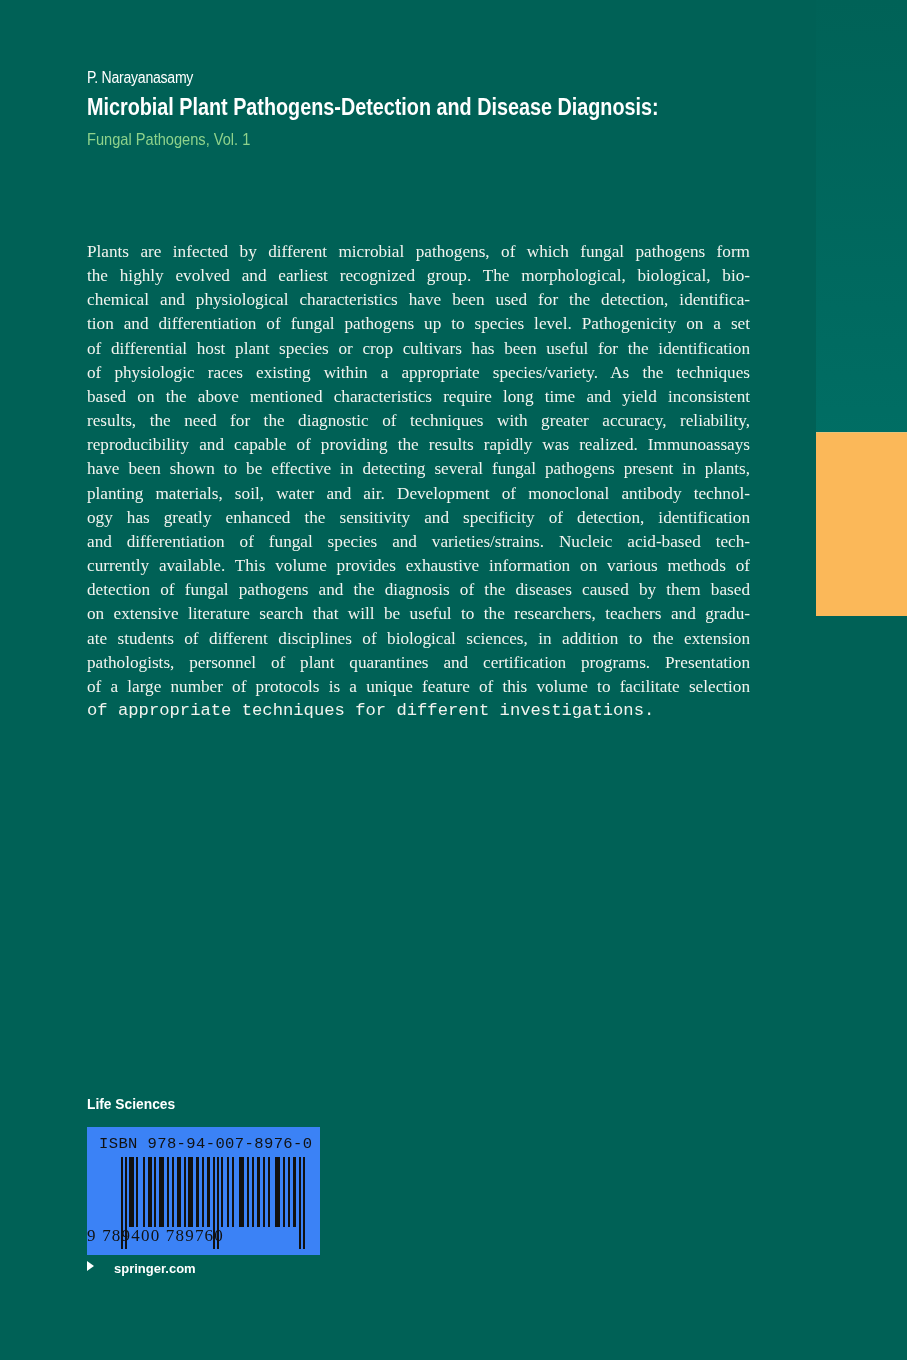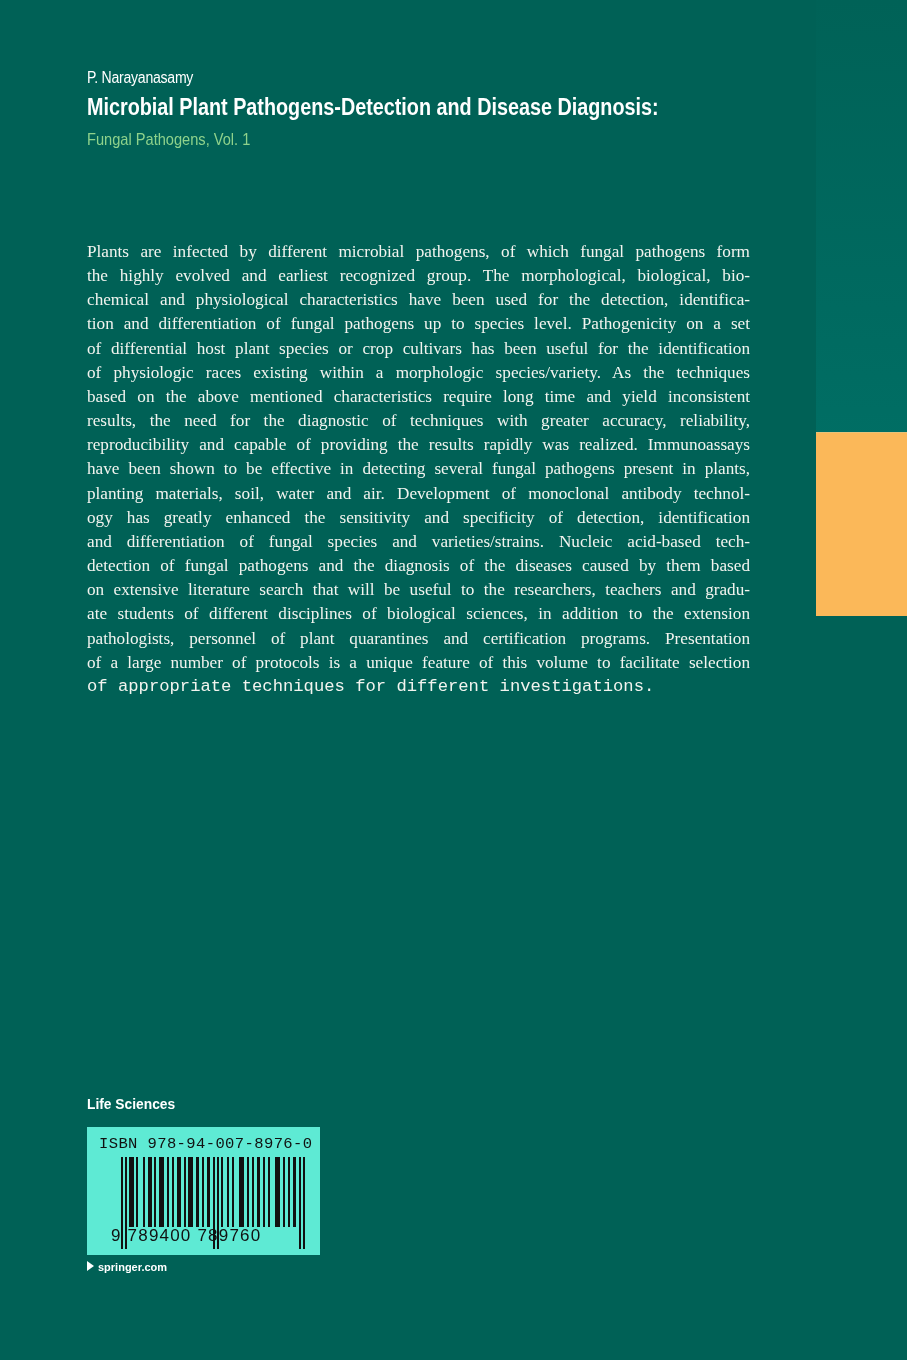--- a/index.html
+++ b/index.html
@@ -42,40 +42,40 @@
     }
     .blurb .line { display: block; white-space: nowrap; text-align-last: justify; text-align: justify; }
     .blurb .line.last { text-align-last: left; font-family: Liberation Mono, monospace; }
     .category {
       position: absolute; left: 87px; top: 1095px;
       color: #ffffff; font-size: 15px; font-weight: bold;
       transform: scaleX(0.92); transform-origin: left top;
     }
     .isbn-box {
       position: absolute; left: 87px; top: 1127px; width: 233px; height: 128px;
-      background: #5eead4;
+      background: #3b82f6;
     }
     .isbn-text {
       position: absolute; left: 12px; top: 8px;
       font-family: "Liberation Mono", monospace; font-size: 15.5px; color: #111;
       letter-spacing: 0.4px;
     }
     .barcode {
       position: absolute; left: 34px; top: 30px; width: 190px; height: 92px;
     }
     .barcode-digits {
-      position: absolute; left: 24px; top: 99px;
-      font-family: Liberation Sans, sans-serif; font-size: 17px; color: #111;
+      position: absolute; left: 0; top: 99px;
+      font-family: Liberation Serif, serif; font-size: 17px; color: #111;
       letter-spacing: 1.2px; white-space: pre;
       background: transparent;
     }
     .springer {
       position: absolute; left: 87px; top: 1261px;
-      color: #ffffff; font-size: 11px; font-weight: bold;
-      display: flex; align-items: flex-start; gap: 4px;
+      color: #ffffff; font-size: 13px; font-weight: bold;
+      display: flex; align-items: flex-start; gap: 20px;
     }
     .springer .tri {
       width: 0; height: 0; border-left: 7px solid #fff;
       border-top: 5px solid transparent; border-bottom: 5px solid transparent;
     }
   </style>
 </head>
 <body>
 
 <div class="side-strip"></div>
@@ -84,28 +84,29 @@
 <div class="author">P. Narayanasamy</div>
 <div class="title">Microbial Plant Pathogens-Detection and Disease Diagnosis:</div>
 <div class="subtitle">Fungal Pathogens, Vol. 1</div>
 
 <div class="blurb">
   <span class="line">Plants are infected by different microbial pathogens, of which fungal pathogens form</span>
   <span class="line">the highly evolved and earliest recognized group. The morphological, biological, bio-</span>
   <span class="line">chemical and physiological characteristics have been used for the detection, identifica-</span>
   <span class="line">tion and differentiation of fungal pathogens up to species level. Pathogenicity on a set</span>
   <span class="line">of differential host plant species or crop cultivars has been useful for the identification</span>
-  <span class="line">of physiologic races existing within a morphologic species/variety. As the techniques</span>
+  <span class="line">of physiologic races existing within a appropriate species/variety. As the techniques</span>
   <span class="line">based on the above mentioned characteristics require long time and yield inconsistent</span>
   <span class="line">results, the need for the diagnostic of techniques with greater accuracy, reliability,</span>
   <span class="line">reproducibility and capable of providing the results rapidly was realized. Immunoassays</span>
   <span class="line">have been shown to be effective in detecting several fungal pathogens present in plants,</span>
   <span class="line">planting materials, soil, water and air. Development of monoclonal antibody technol-</span>
   <span class="line">ogy has greatly enhanced the sensitivity and specificity of detection, identification</span>
   <span class="line">and differentiation of fungal species and varieties/strains. Nucleic acid-based tech-</span>
+  <span class="line">currently available. This volume provides exhaustive information on various methods of</span>
   <span class="line">detection of fungal pathogens and the diagnosis of the diseases caused by them based</span>
   <span class="line">on extensive literature search that will be useful to the researchers, teachers and gradu-</span>
   <span class="line">ate students of different disciplines of biological sciences, in addition to the extension</span>
   <span class="line">pathologists, personnel of plant quarantines and certification programs. Presentation</span>
   <span class="line">of a large number of protocols is a unique feature of this volume to facilitate selection</span>
   <span class="line last">of appropriate techniques for different investigations.</span>
 </div>
 
 <div class="category">Life Sciences</div>
 

